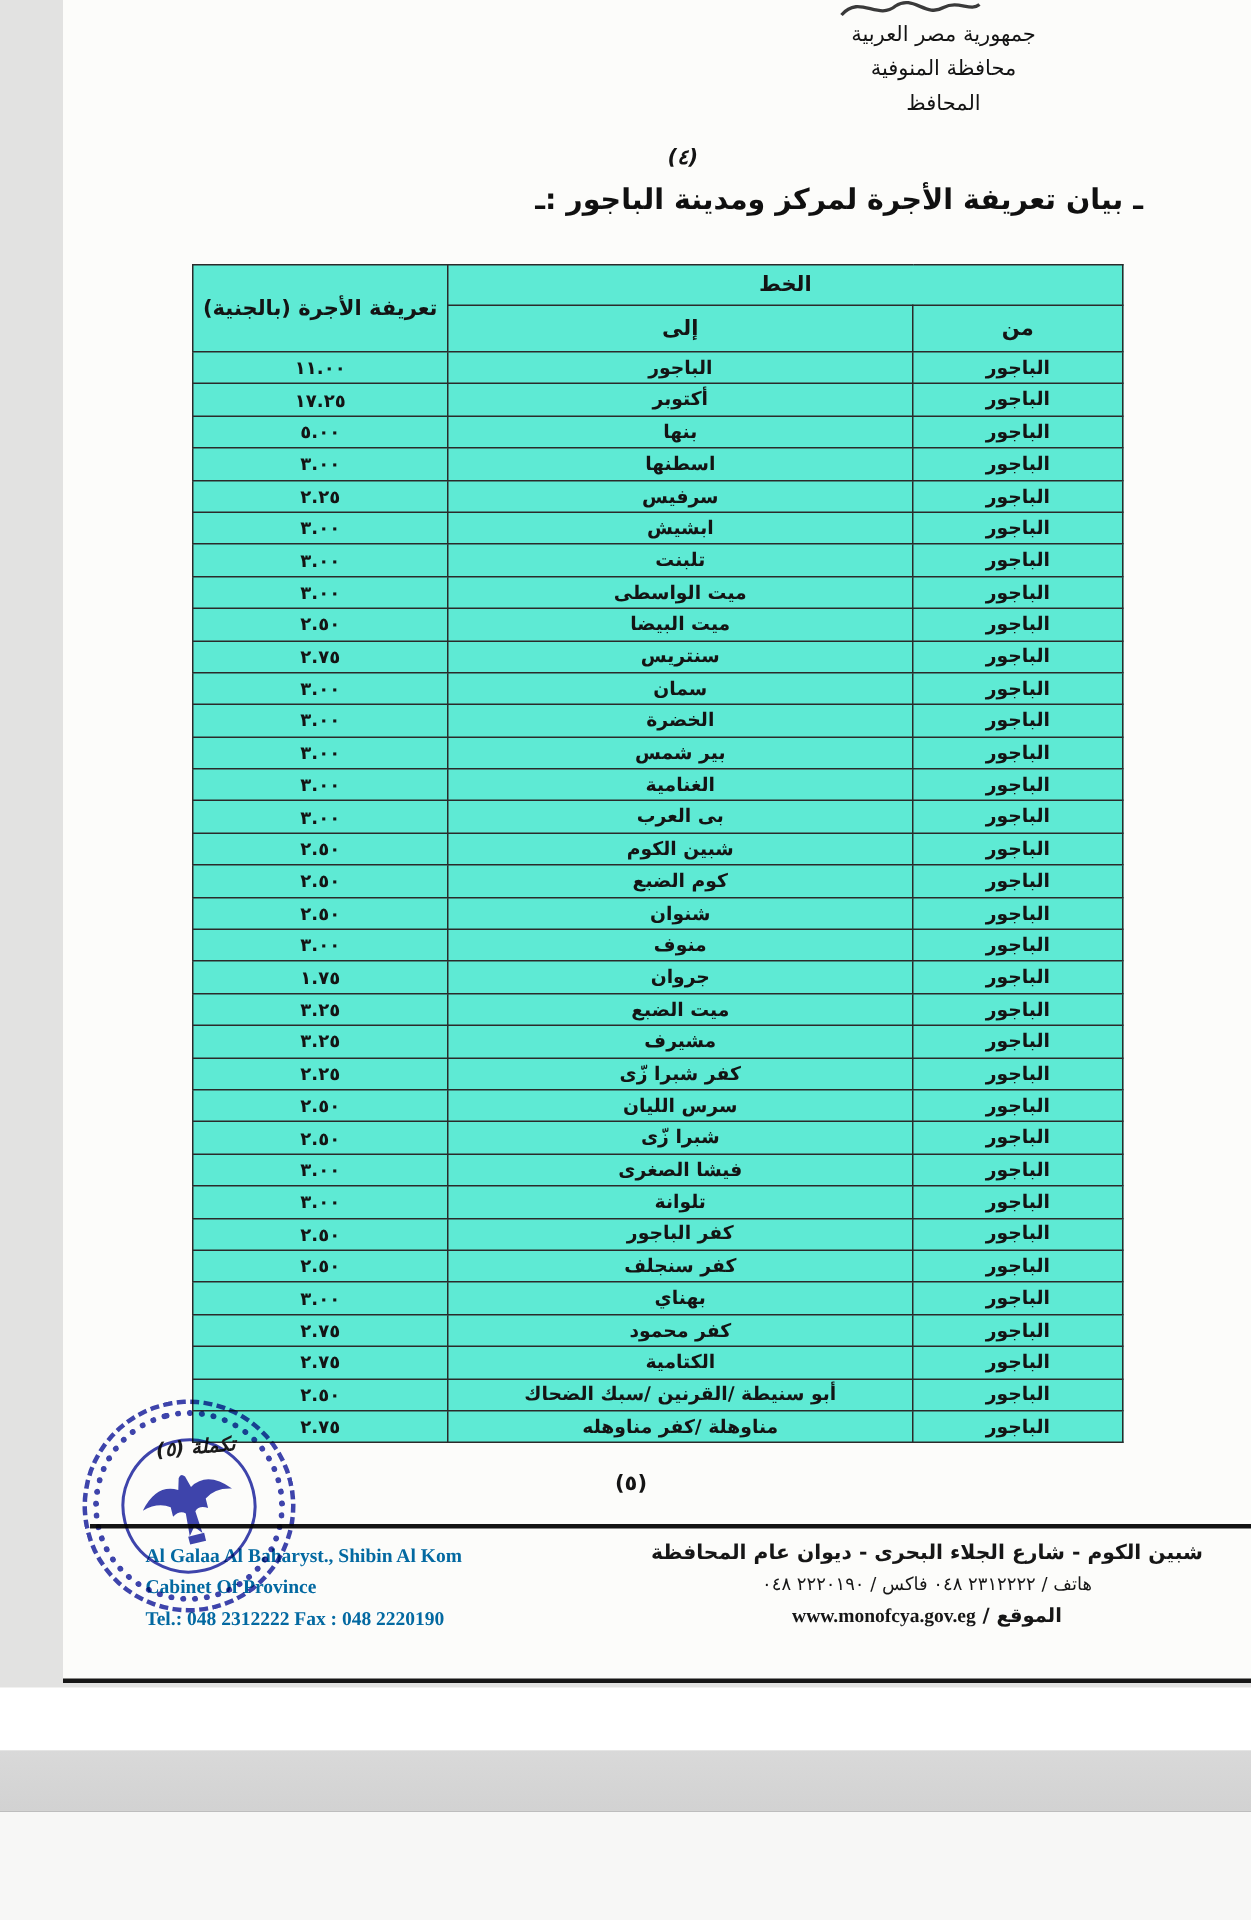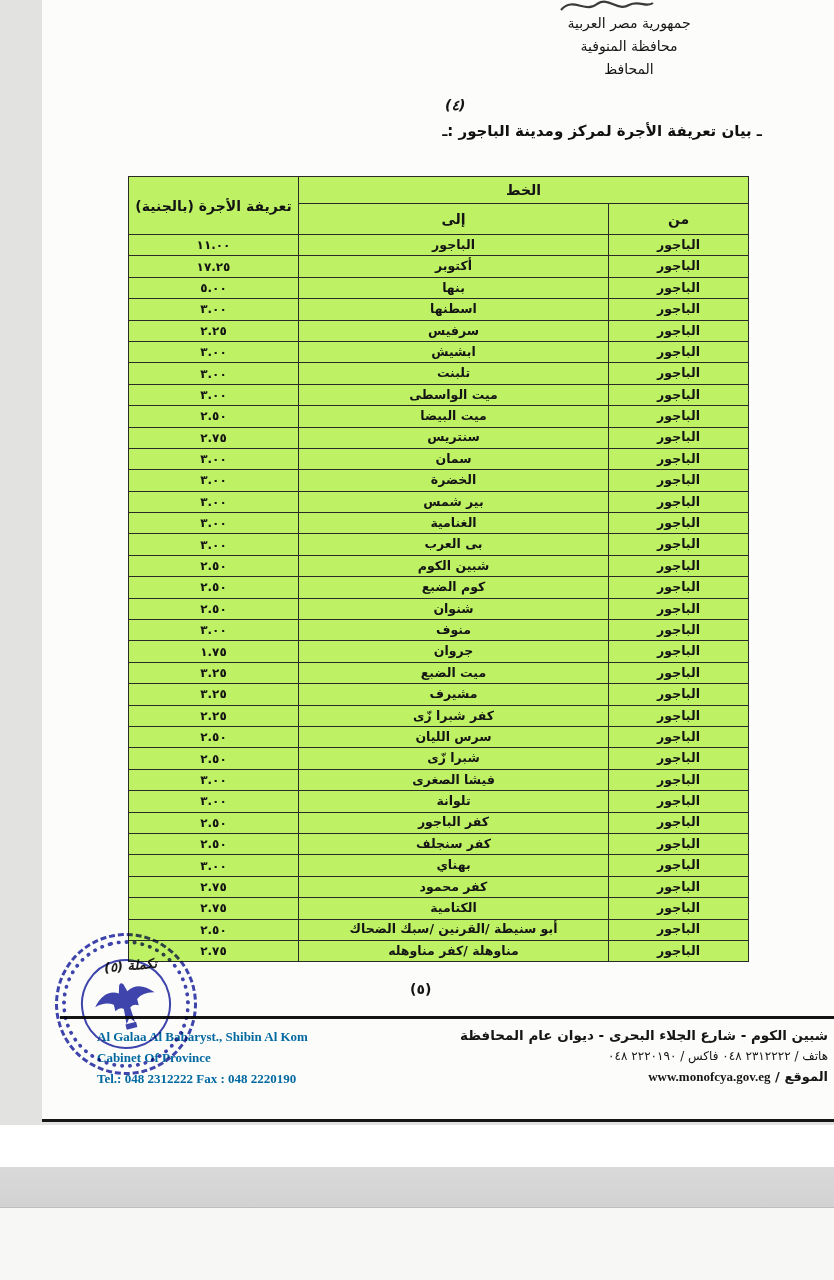--- a/index.html
+++ b/index.html
@@ -14,26 +14,26 @@
   .gov-block { position:absolute; top:12px; right:100px; width:210px;
                text-align:center; direction:rtl; color:#141414; }
   .gov-block div { font-weight:normal; font-size:14px; line-height:23px; }
 
   .squiggle { position:absolute; top:0; right:180px; width:95px; height:14px; }
 
   .page-no-top { position:absolute; top:97px; left:403px; font-weight:bold;
                  font-style:italic; font-size:14px; color:#141414; }
 
   .doc-title { position:absolute; top:122px; right:72px; direction:rtl;
-               font-weight:bold; font-size:15px; color:#101010; }
+               font-weight:bold; font-size:19px; color:#101010; }
 
   
   .fare-table { position:absolute; top:176px; left:86px; width:620px;
                 border-collapse:collapse; direction:rtl; table-layout:fixed;
-                background:#bef264; }
+                background:#5eead4; }
   .fare-table th, .fare-table td { border:1.7px solid #2a2a2a; color:#141414;
                 padding:0 4px; text-align:center; overflow:hidden; }
   .fare-table th { font-size:14px; font-weight:bold; }
   .fare-table .h-line { height:27px; }
   .fare-table .h-sub  { height:31px; }
   .fare-table td { height:21.4px; font-size:12.5px; font-weight:bold;
                    line-height:1; }
   .col-from { width:140px; }
   .col-to   { width:310px; }
   .col-fare { width:170px; }
@@ -43,21 +43,21 @@
   .hand-note { position:absolute; top:958px; left:62px; font-size:13px;
                font-weight:bold; font-style:italic; direction:rtl;
                color:#1b1b1b; transform:rotate(-5deg); }
   .page-no-bottom { position:absolute; top:981px; left:368px; font-weight:bold;
                     font-size:14px; color:#141414; }
 
   
   .footer-rule { position:absolute; top:1016px; left:18px; right:0; height:3px;
                  background:#141414; }
   .footer-ar { position:absolute; top:1024px; right:6px; width:420px;
-               direction:rtl; text-align:right; color:#161616; }
+               direction:rtl; text-align:center; color:#161616; }
   .footer-ar .l1 { font-weight:bold; font-size:13.5px; line-height:22px; }
   .footer-ar .l2 { font-weight:normal; font-size:12px;   line-height:20px; }
   .footer-ar .l3 { font-weight:bold; font-size:13px;   line-height:21px; }
   .footer-ar .url { font-family:"Liberation Serif", serif; font-weight:bold;
                     direction:ltr; unicode-bidi:embed;margin-top:29px; }
   .footer-en { position:absolute; top:1026px; left:55px; width:330px;
                font-family:"Liberation Serif", serif; color:#0369a1;
                font-size:13px; line-height:21px; font-weight:bold; }
 
   

